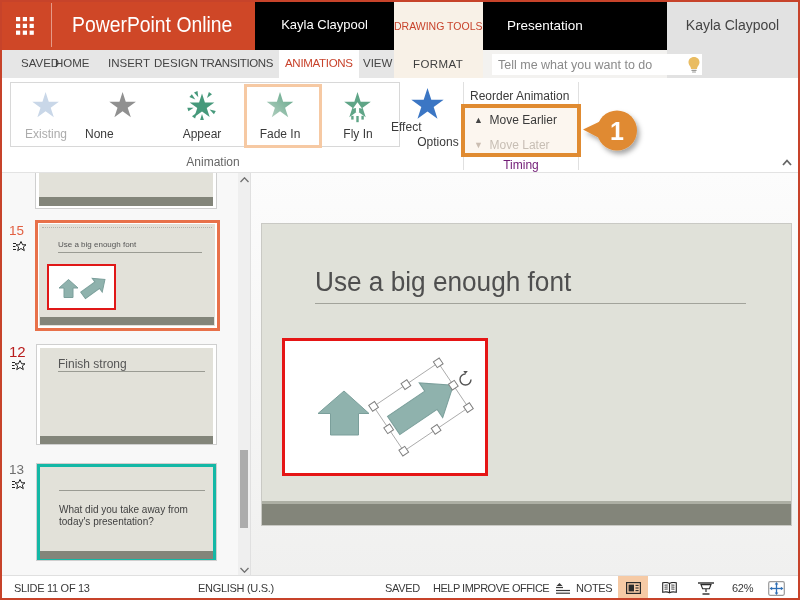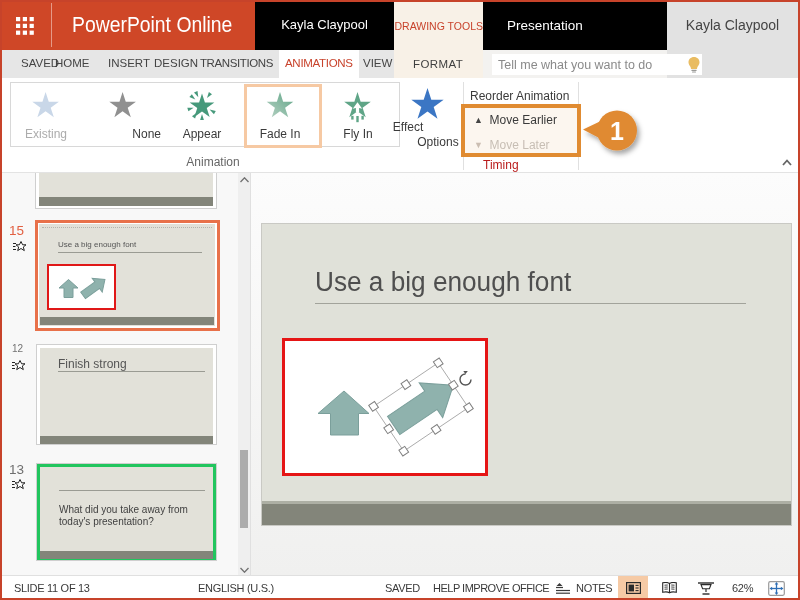--- a/index.html
+++ b/index.html
@@ -18,21 +18,21 @@
       <rect x="13.6" y="6.8" width="4.2" height="4.2"></rect>
 <rect x="0" y="13.6" width="4.2" height="4.2"></rect>
       <rect x="6.8" y="13.6" width="4.2" height="4.2"></rect>
       <rect x="13.6" y="13.6" width="4.2" height="4.2"></rect>
     </g>
   </svg>
 <div class="abs" style="left:51px;top:3px;width:1px;height:44px;background:rgba(255,255,255,.45)"></div>
 <div class="abs" style="left:72px;top:12px;font-size:22px;color:#fff;font-weight:400;white-space:nowrap;transform:scaleX(.88);transform-origin:0 50%">PowerPoint Online</div>
 <div class="abs" style="left:255px;top:0;width:139px;height:50px;background:#000;color:#fff;font-size:13px;line-height:50px;text-align:center">Kayla Claypool</div>
 <div class="abs" style="left:394px;top:0;width:89px;height:78px;background:#f8f1e7"></div>
-<div class="abs" style="left:394px;top:0;width:89px;height:50px;line-height:52px;text-align:right;font-size:10.5px;color:#c8432c;white-space:nowrap">DRAWING TOOLS</div>
+<div class="abs" style="left:394px;top:0;width:89px;height:50px;line-height:52px;text-align:left;font-size:10.5px;color:#c8432c;white-space:nowrap">DRAWING TOOLS</div>
 <div class="abs" style="left:483px;top:0;width:184px;height:50px;background:#000"></div>
 <div class="abs" style="left:507px;top:0;height:45px;line-height:51px;color:#fff;font-size:13.5px">Presentation</div>
 <div class="abs" style="left:667px;top:0;width:131px;height:78px;background:#e2e2e2"></div>
 <div class="abs" style="left:667px;top:0;width:131px;height:50px;line-height:51px;text-align:center;font-size:14px;color:#444">Kayla Claypool</div>
 
 <div class="abs" style="left:0;top:50px;width:394px;height:28px;background:#e6e6e6"></div>
 <div class="abs" style="left:483px;top:50px;width:184px;height:28px;background:#f3f2f0"></div>
 <div class="abs" style="left:279px;top:50px;width:80px;height:28px;background:#fff"></div>
 <div class="abs" style="top:50px;left:0;width:800px;height:28px;font-size:11.5px;color:#444">
  <span class="abs" style="left:21px;top:7px">SAVED</span>
@@ -86,37 +86,37 @@
 <g stroke="#5fa587" stroke-width="2.4">
         <line x1="342.4" y1="33.8" x2="342.4" y2="37.6"></line>
         <line x1="347.5" y1="34" x2="347.5" y2="40.2"></line>
         <line x1="352.6" y1="33.8" x2="352.6" y2="37.6"></line>
       </g>
     </g>
 
 <polygon points="417.50,6.00 421.32,17.76 433.68,17.76 423.68,25.03 427.50,36.79 417.50,29.52 407.50,36.79 411.32,25.03 401.32,17.76 413.68,17.76" fill="#3b76c4"></polygon>
 </svg>
 <div class="abs lbl" style="left:8px;top:127px;width:76px;text-align:center;color:#acacac">Existing</div>
-<div class="abs lbl" style="left:85px;top:127px;width:76px;text-align:right">None</div>
+<div class="abs lbl" style="left:85px;top:127px;width:76px;text-align:left">None</div>
 <div class="abs lbl" style="left:164px;top:127px;width:76px;text-align:center">Appear</div>
 <div class="abs" style="left:244px;top:84px;width:72px;height:58px;border:3px solid #f6c9a3"></div>
 <div class="abs lbl" style="left:242px;top:127px;width:76px;text-align:center">Fade In</div>
 <div class="abs lbl" style="left:320px;top:127px;width:76px;text-align:center">Fly In</div>
-<div class="abs lbl" style="left:370px;top:120px;width:76px;text-align:center">Effect</div>
+<div class="abs lbl" style="left:391px;top:120px;width:76px;">Effect</div>
 <div class="abs lbl" style="left:390px;top:135px;width:76px;text-align:right">Options <span style="font-size:8px;color:#555">▾</span></div>
 
 <div class="abs" style="left:463px;top:82px;width:1px;height:88px;background:#e0e0e0"></div>
 <div class="abs" style="left:578px;top:82px;width:1px;height:88px;background:#e0e0e0"></div>
 <div class="abs lbl" style="left:470px;top:89px">Reorder Animation</div>
 
 <div class="abs" style="left:461px;top:104px;width:120px;height:53px;border:4px solid #e08b31;background:#fcf6ef;box-sizing:border-box"></div>
 <div class="abs" style="left:474px;top:113px;font-size:12px;color:#3b3b3b"><span style="font-size:9px;color:#444;vertical-align:1px">▲</span>&nbsp; Move Earlier</div>
 <div class="abs" style="left:474px;top:138px;font-size:12px;color:#c7beb4"><span style="font-size:9px;color:#cbbeb2;vertical-align:1px">▼</span>&nbsp; Move Later</div>
 <div class="abs lbl" style="left:175px;top:155px;width:76px;text-align:center;color:#666">Animation</div>
-<div class="abs lbl" style="left:483px;top:158px;width:76px;color:#b91c1c">Timing</div>
+<div class="abs lbl" style="left:483px;top:158px;width:76px;text-align:center;color:#701a75">Timing</div>
 <svg class="abs" style="left:782px;top:158.5px" width="10" height="7" viewBox="0 0 10 7">
     <path d="M1 6 L5 1.5 L9 6" fill="none" stroke="#666" stroke-width="1.8"></path>
   </svg>
 
 <svg class="abs" style="left:576px;top:100px" width="70" height="64" viewBox="0 0 70 64">
 <g filter="url(#csh)">
       <path d="M7 29.5 L27 20 Q24 25 24 30.5 Q24 36 27 40 Z" fill="#e08a33"></path>
       <circle cx="41" cy="30.5" r="20" fill="#e08a33"></circle>
     </g>
 <filter id="csh" x="-30%" y="-30%" width="180%" height="180%">
@@ -160,21 +160,21 @@
   <svg width="65" height="42" viewBox="0 0 65 42">
    <polygon points="19.5,13.5 29,22 24,22 24,31.5 15,31.5 15,22 10,22" fill="#8fb2ad" stroke="#7b9f9b" stroke-width="1"></polygon>
    <g transform="translate(45,21.5) rotate(-36)">
           <polygon points="-13.5,-4 4,-4 4,-8.5 13.5,0 4,8.5 4,4 -13.5,4" fill="#8fb2ad" stroke="#7b9f9b" stroke-width="1"></polygon>
         </g>
   </svg>
  </div>
  <div class="abs" style="left:2px;top:94px;width:174px;height:8px;background:#83857a"></div>
 </div>
 
-<div class="abs" style="left:9px;top:343px;width:14px;font-size:10px;color:#737373;text-align:right">12</div>
+<div class="abs" style="left:9px;top:343px;width:14px;font-size:15px;color:#b91c1c;text-align:right">12</div>
 <svg class="abs" style="left:12px;top:360px" width="13" height="11" viewBox="0 0 13 11">
  <g stroke="#222" stroke-width="1">
       <line x1="0" y1="2.5" x2="3" y2="2.5"></line>
       <line x1="0" y1="5.5" x2="2.5" y2="5.5"></line>
       <line x1="0" y1="8.5" x2="3" y2="8.5"></line>
     </g>
  <polygon points="8,0.5 9.6,3.8 13,3.8 10.3,6 11.3,9.6 8,7.5 4.7,9.6 5.7,6 3,3.8 6.4,3.8" fill="#fff" stroke="#222" stroke-width="1"></polygon>
 </svg>
 <div class="abs" style="left:36px;top:344px;width:181px;height:101px;background:#fff;border:1px solid #cfcfcf;box-sizing:border-box">
  <div class="abs" style="left:3px;top:3px;width:173px;height:92px;background:#e2e1d9"></div>
@@ -185,21 +185,21 @@
 
 <div class="abs" style="left:9px;top:462px;width:14px;font-size:13.5px;color:#6e6e6e;text-align:right">13</div>
 <svg class="abs" style="left:12px;top:479px" width="13" height="11" viewBox="0 0 13 11">
  <g stroke="#222" stroke-width="1">
       <line x1="0" y1="2.5" x2="3" y2="2.5"></line>
       <line x1="0" y1="5.5" x2="2.5" y2="5.5"></line>
       <line x1="0" y1="8.5" x2="3" y2="8.5"></line>
     </g>
  <polygon points="8,0.5 9.6,3.8 13,3.8 10.3,6 11.3,9.6 8,7.5 4.7,9.6 5.7,6 3,3.8 6.4,3.8" fill="#fff" stroke="#222" stroke-width="1"></polygon>
 </svg>
-<div class="abs" style="left:36px;top:463px;width:181px;height:98px;background:#22c55e;border:1px solid #cfcfcf;box-sizing:border-box">
+<div class="abs" style="left:36px;top:463px;width:181px;height:98px;background:#14b8a6;border:1px solid #cfcfcf;box-sizing:border-box">
  <div class="abs" style="left:3px;top:3px;width:173px;height:87px;background:#e2e1d9"></div>
  <div class="abs" style="left:22px;top:26px;width:146px;height:1px;background:#9a9b93"></div>
  <div class="abs" style="left:22px;top:40px;width:150px;font-size:10px;line-height:11.5px;color:#3f3f3f">What did you take away from today's presentation?</div>
  <div class="abs" style="left:3px;top:87px;width:173px;height:8px;background:#83857a"></div>
 </div>
 
 <div class="abs" style="left:262px;top:224px;width:529px;height:301px;background:#e0e1d9;outline:1px solid #c9c9c4">
  <div class="abs" style="left:53px;top:43px;font-size:27px;color:#4f4f4f;white-space:nowrap;transform:scaleX(.97);transform-origin:0 50%">Use a big enough font</div>
  <div class="abs" style="left:53px;top:79px;width:431px;height:1px;background:#a2a39b"></div>
  <div class="abs" style="left:0;top:277px;width:529px;height:2.5px;background:#adafa4"></div>

